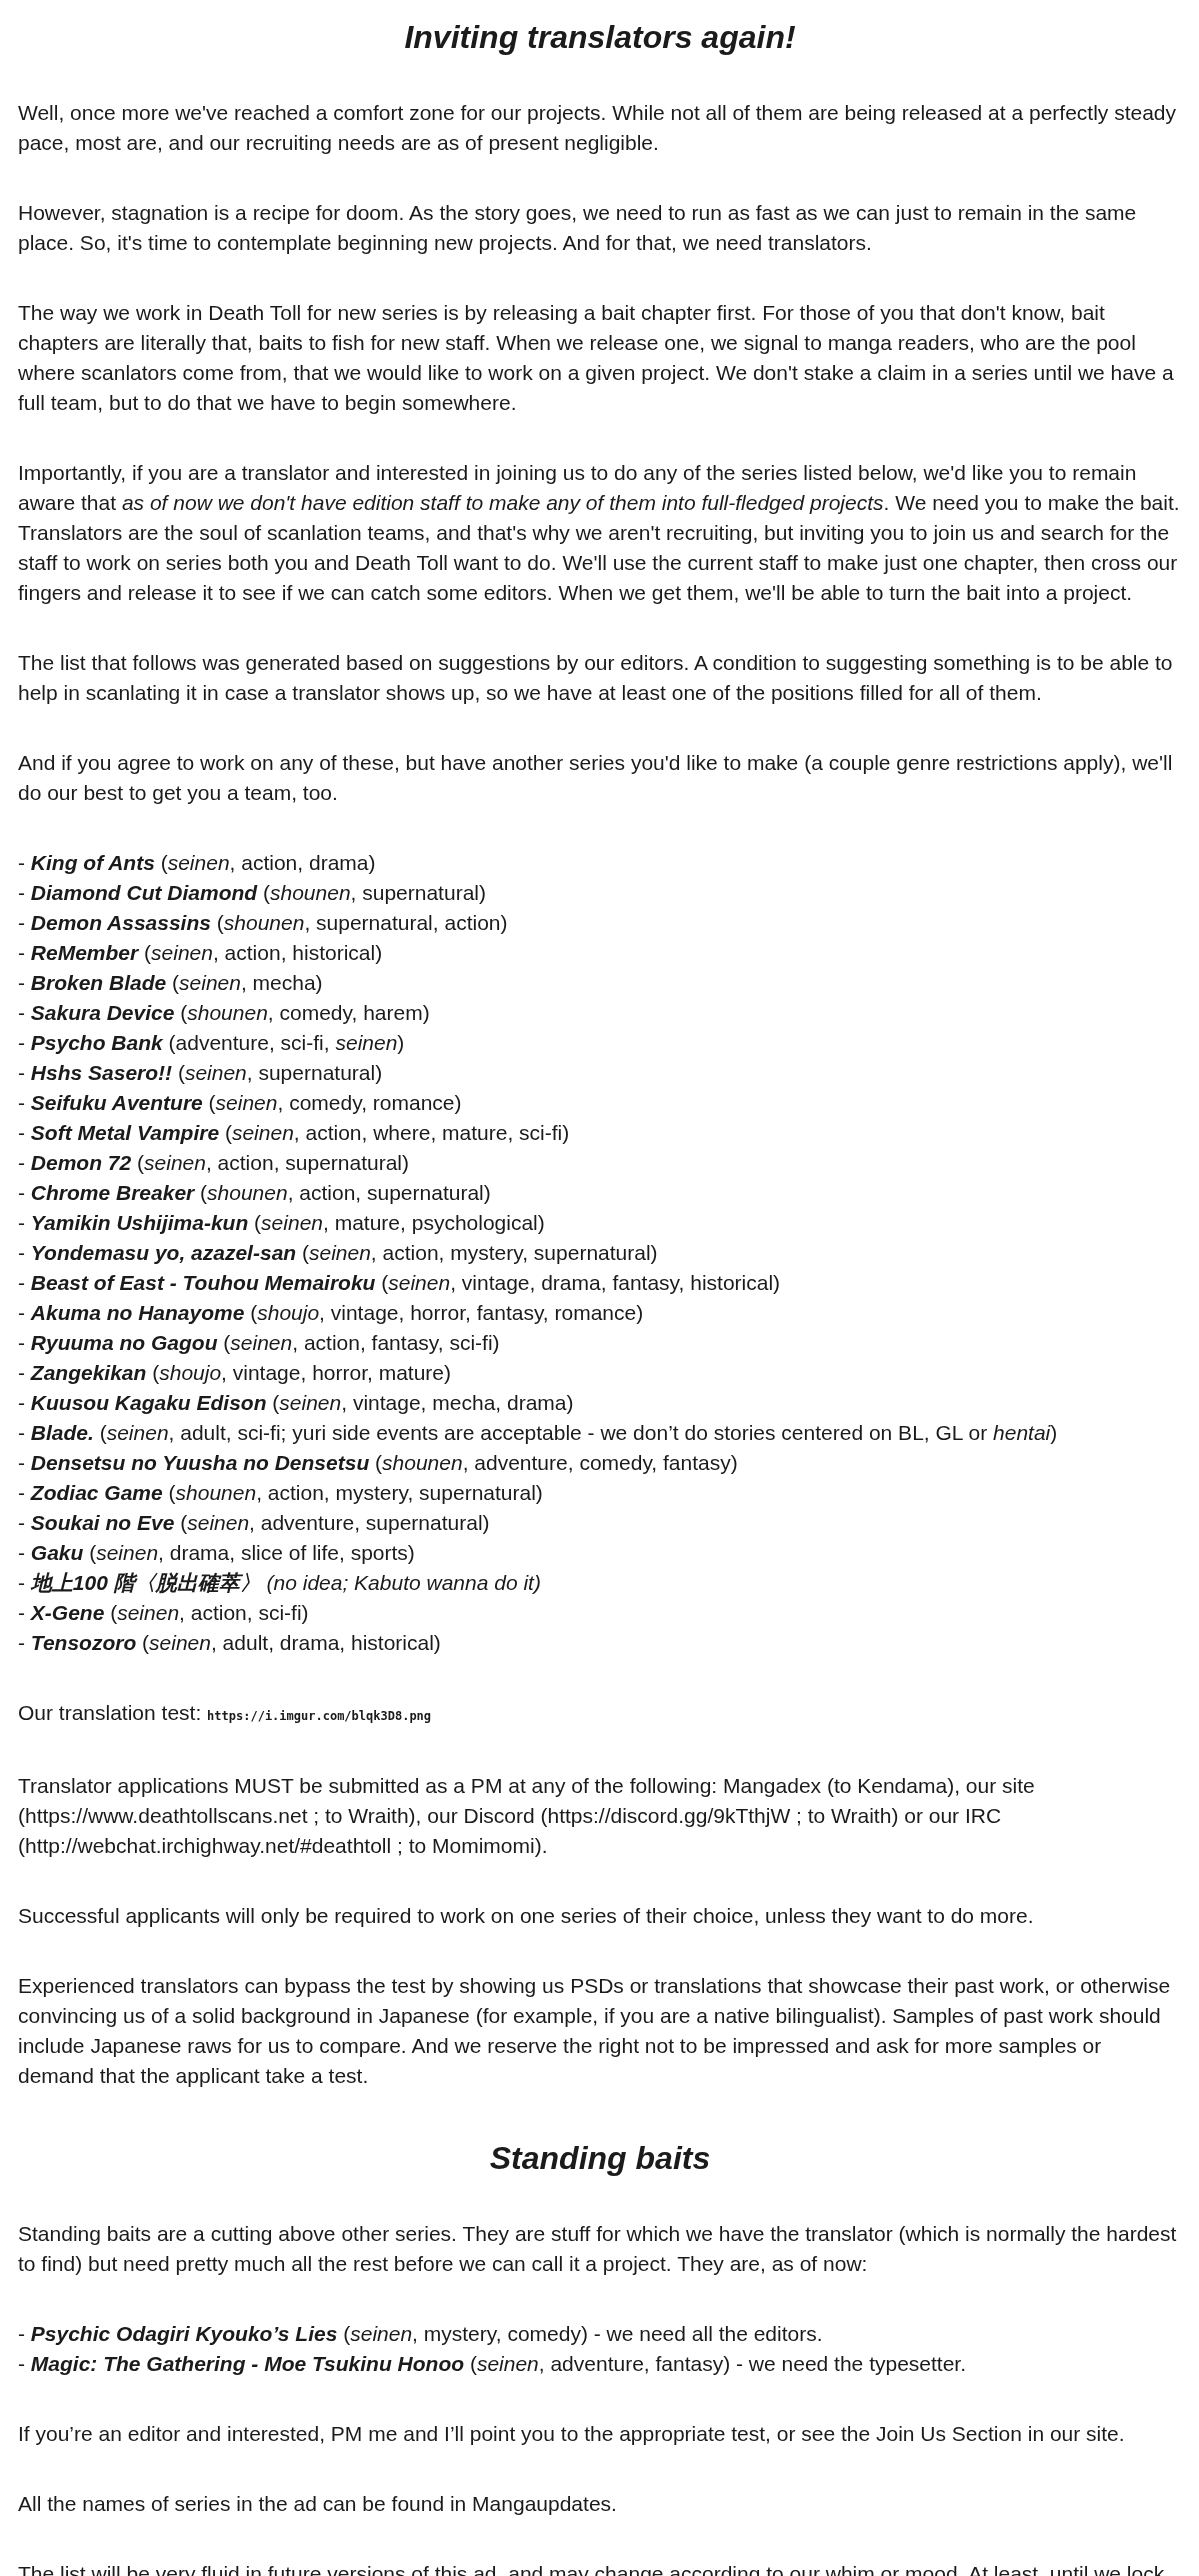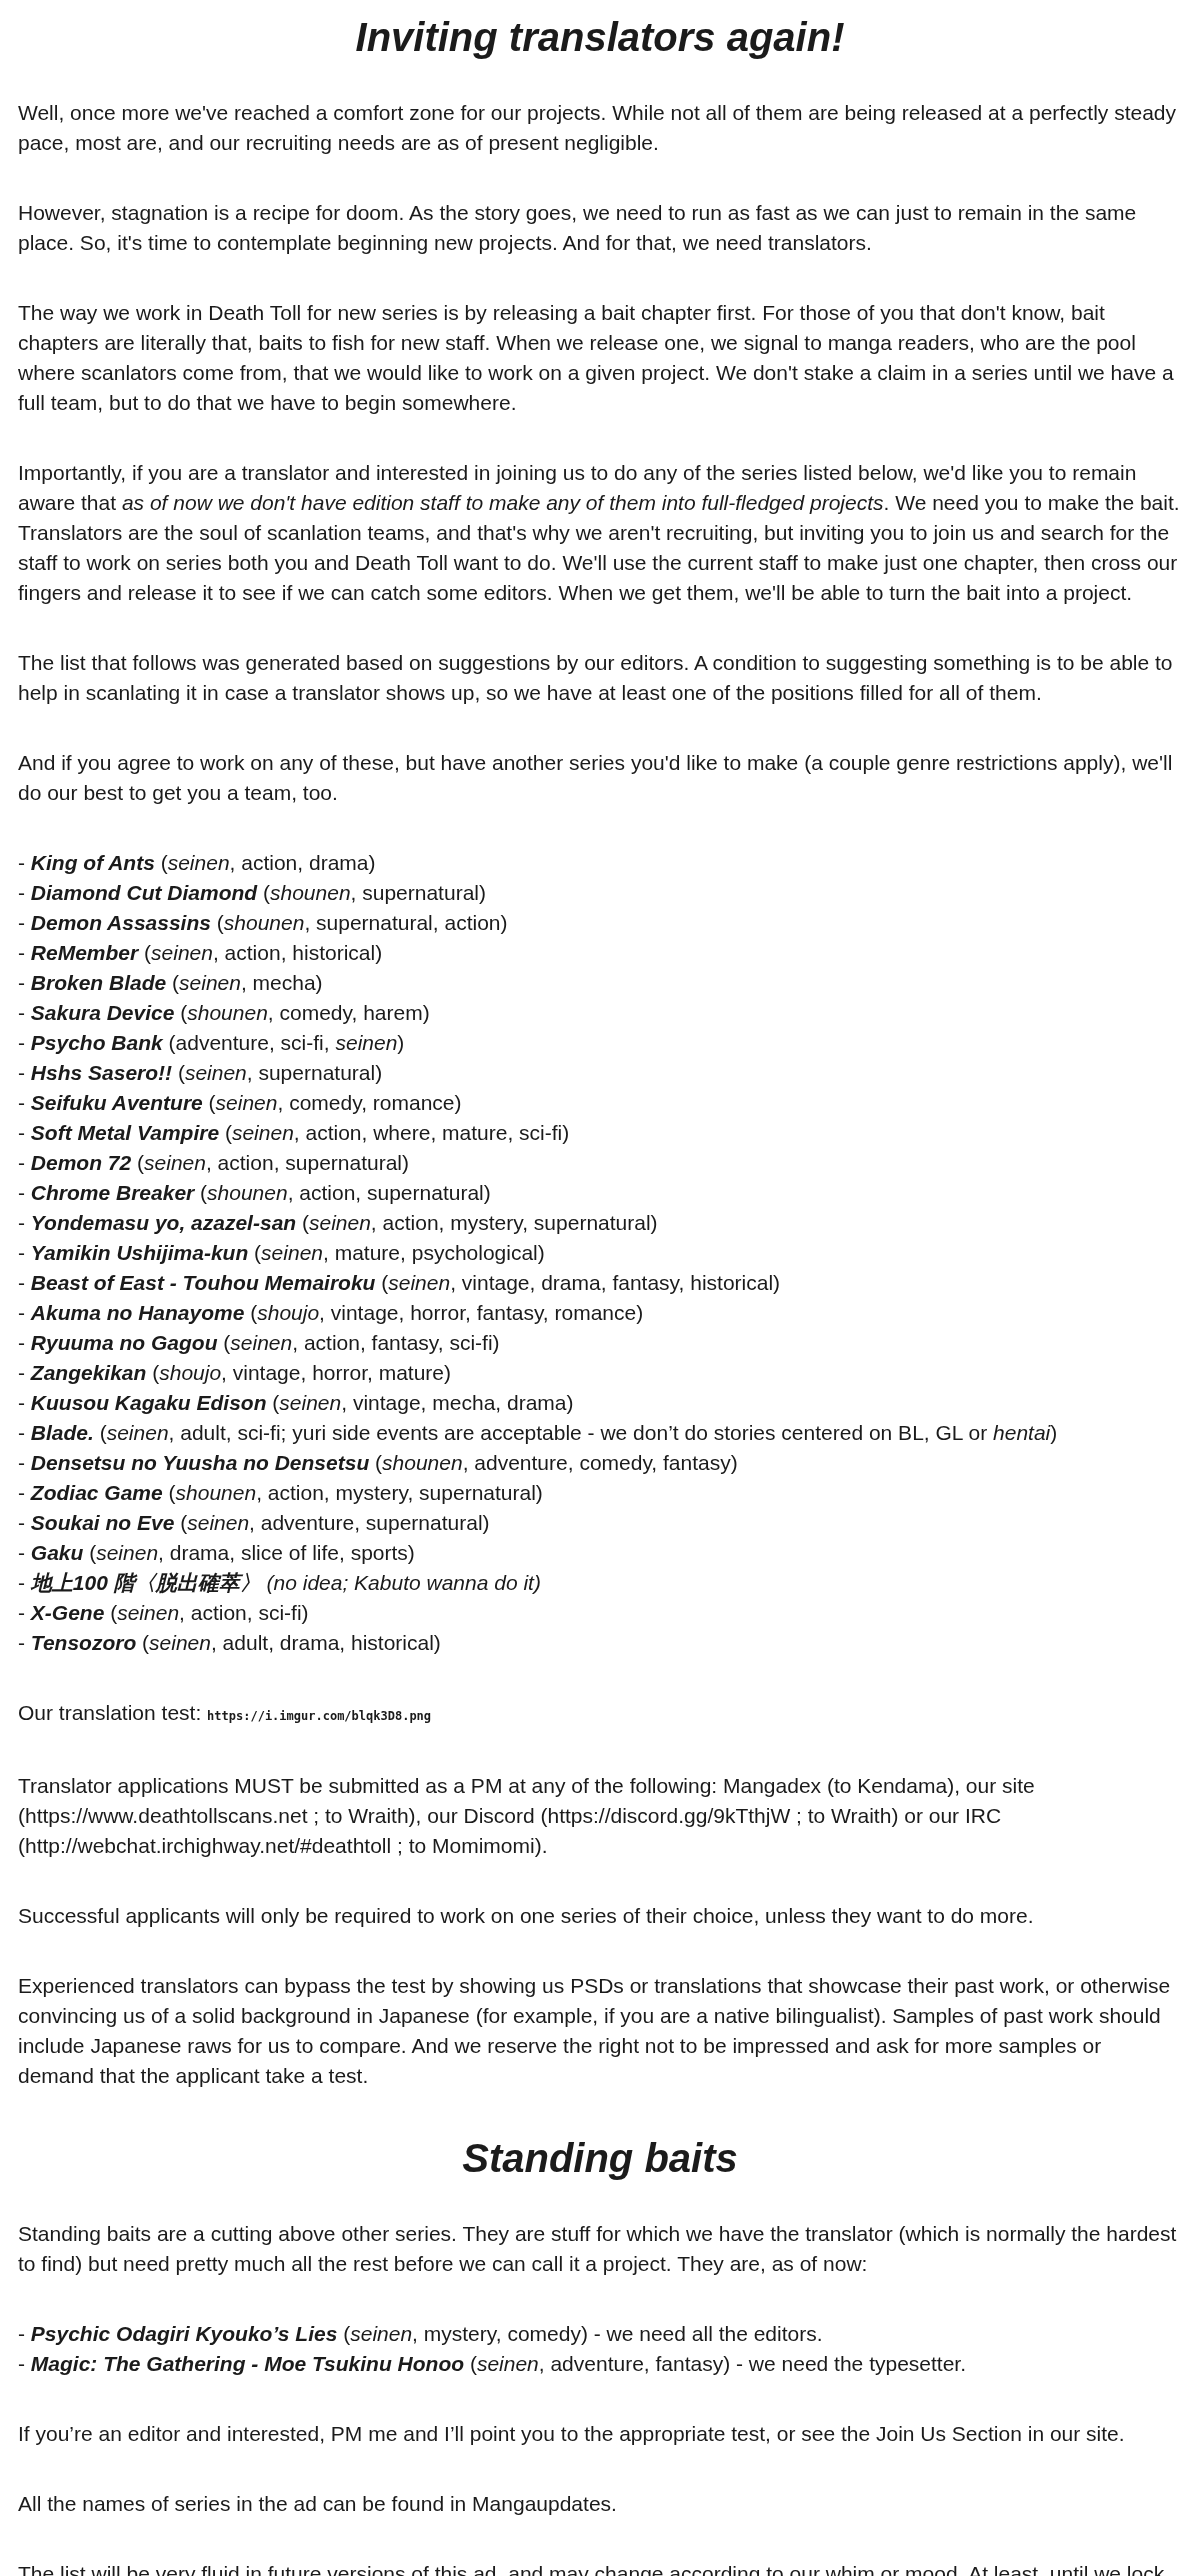--- a/index.html
+++ b/index.html
@@ -9,21 +9,21 @@
     box-sizing: border-box;
     margin: 0 auto;
     padding: 12px 18px 16px 18px;
     background: #ffffff;
     color: #1b1b1b;
     font-family: "Liberation Sans", sans-serif;
     font-size: 21px;
     line-height: 30px;
   }
   h1.title, h2.title {
-    font-size: 40px;
+    font-size: 32px;
     line-height: 42px;
     font-weight: bold;
     font-style: italic;
     text-align: center;
   }
   h1.title { margin: 4px 0 36px 0; }
   h2.title { margin: 46px 0 30px 0; }
   p { margin: 40px 0; }
   .list { margin: 28px 0; }
   .li { margin: 0; }
@@ -55,22 +55,22 @@
         <div class="li"><span>- </span><span class="bi">Demon Assassins</span><span> (</span><span class="i">shounen</span><span>, supernatural, action)</span></div>
         <div class="li"><span>- </span><span class="bi">ReMember</span><span> (</span><span class="i">seinen</span><span>, action, historical)</span></div>
         <div class="li"><span>- </span><span class="bi">Broken Blade</span><span> (</span><span class="i">seinen</span><span>, mecha)</span></div>
         <div class="li"><span>- </span><span class="bi">Sakura Device</span><span> (</span><span class="i">shounen</span><span>, comedy, harem)</span></div>
         <div class="li"><span>- </span><span class="bi">Psycho Bank</span><span> (adventure, sci-fi, </span><span class="i">seinen</span><span>)</span></div>
         <div class="li"><span>- </span><span class="bi">Hshs Sasero!!</span><span> (</span><span class="i">seinen</span><span>, supernatural)</span></div>
         <div class="li"><span>- </span><span class="bi">Seifuku Aventure</span><span> (</span><span class="i">seinen</span><span>, comedy, romance)</span></div>
         <div class="li"><span>- </span><span class="bi">Soft Metal Vampire</span><span> (</span><span class="i">seinen</span><span>, action, where, mature, sci-fi)</span></div>
         <div class="li"><span>- </span><span class="bi">Demon 72</span><span> (</span><span class="i">seinen</span><span>, action, supernatural)</span></div>
         <div class="li"><span>- </span><span class="bi">Chrome Breaker</span><span> (</span><span class="i">shounen</span><span>, action, supernatural)</span></div>
+        <div class="li"><span>- </span><span class="bi">Yamikin Ushijima-kun</span><span> (</span><span class="i">seinen</span><span>, mature, psychological)</span></div>
         <div class="li"><span>- </span><span class="bi">Yondemasu yo, azazel-san</span><span> (</span><span class="i">seinen</span><span>, action, mystery, supernatural)</span></div>
-        <div class="li"><span>- </span><span class="bi">Yamikin Ushijima-kun</span><span> (</span><span class="i">seinen</span><span>, mature, psychological)</span></div>
         <div class="li"><span>- </span><span class="bi">Beast of East - Touhou Memairoku</span><span> (</span><span class="i">seinen</span><span>, vintage, drama, fantasy, historical)</span></div>
         <div class="li"><span>- </span><span class="bi">Akuma no Hanayome</span><span> (</span><span class="i">shoujo</span><span>, vintage, horror, fantasy, romance)</span></div>
         <div class="li"><span>- </span><span class="bi">Ryuuma no Gagou</span><span> (</span><span class="i">seinen</span><span>, action, fantasy, sci-fi)</span></div>
         <div class="li"><span>- </span><span class="bi">Zangekikan</span><span> (</span><span class="i">shoujo</span><span>, vintage, horror, mature)</span></div>
         <div class="li"><span>- </span><span class="bi">Kuusou Kagaku Edison</span><span> (</span><span class="i">seinen</span><span>, vintage, mecha, drama)</span></div>
         <div class="li"><span>- </span><span class="bi">Blade.</span><span> (</span><span class="i">seinen</span><span>, adult, sci-fi; yuri side events are acceptable - we don’t do stories centered on BL, GL or </span><span class="i">hentai</span><span>)</span></div>
         <div class="li"><span>- </span><span class="bi">Densetsu no Yuusha no Densetsu</span><span> (</span><span class="i">shounen</span><span>, adventure, comedy, fantasy)</span></div>
         <div class="li"><span>- </span><span class="bi">Zodiac Game</span><span> (</span><span class="i">shounen</span><span>, action, mystery, supernatural)</span></div>
         <div class="li"><span>- </span><span class="bi">Soukai no Eve</span><span> (</span><span class="i">seinen</span><span>, adventure, supernatural)</span></div>
         <div class="li"><span>- </span><span class="bi">Gaku</span><span> (</span><span class="i">seinen</span><span>, drama, slice of life, sports)</span></div>

